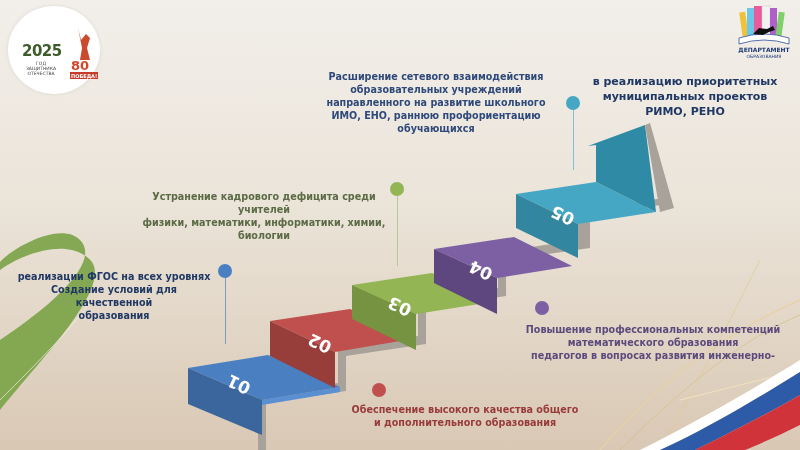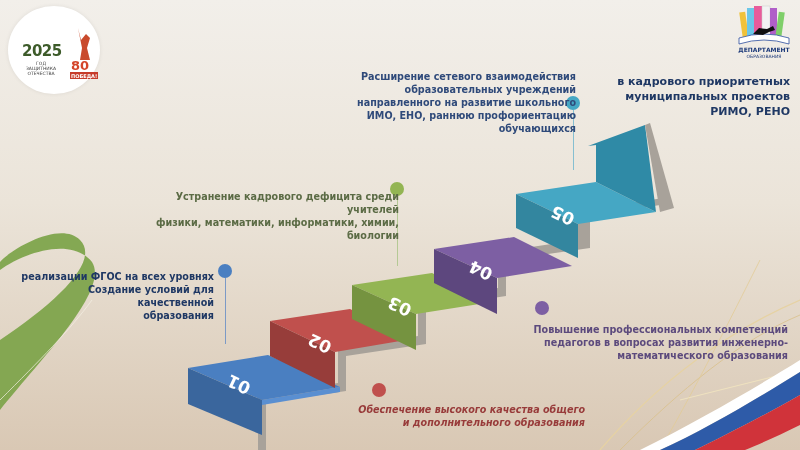--- a/index.html
+++ b/index.html
@@ -8,21 +8,21 @@
     background:linear-gradient(180deg,#f2efea 0%,#ebe4d9 45%,#d9c8b4 100%);}
   .abs{position:absolute;}
   .bg-svg{position:absolute;left:0;top:0;width:800px;height:450px;}
   .logo-2025{left:8px;top:6px;width:92px;height:88px;border-radius:50%;background:#fff;
     box-shadow:0 0 4px rgba(0,0,0,0.08);}
   .year{position:absolute;left:14px;top:36px;font-weight:bold;font-size:15px;color:#3d5b2a;letter-spacing:-0.5px;}
   .year-sub{position:absolute;left:13px;top:55px;font-size:4.5px;color:#444;line-height:5px;text-align:center;width:40px;}
   .pobeda{position:absolute;left:62px;top:20px;width:28px;height:54px;}
   .dept-logo{left:733px;top:4px;width:62px;height:62px;}
   .dept-text{position:absolute;left:0;top:42px;width:62px;text-align:center;font-size:6px;font-weight:bold;color:#1d3a7a;line-height:7px;}
-  .note{position:absolute;font-weight:bold;font-size:9.6px;line-height:13px;text-align:right;}
+  .note{position:absolute;font-weight:bold;font-size:9.6px;line-height:13px;text-align:center;}
   .dot{position:absolute;width:14px;height:14px;border-radius:50%;}
   .stem{position:absolute;width:1px;}
   .step-num{font-weight:bold;fill:#fff;font-size:17px;font-family:"DejaVu Sans","Liberation Sans",sans-serif;}
 </style>
 </head>
 <body>
 
 <svg class="bg-svg" viewBox="0 0 800 450">
 
   <path d="M0,340 C60,300 100,260 80,240 C60,220 10,250 0,262 L0,270 C20,255 70,235 92,262 C110,290 40,360 0,410 Z" fill="#7ea44c" opacity="0.95"></path>
@@ -119,41 +119,41 @@
 
 <div class="dot" style="left:566px;top:96px;background:#45a7c4;"></div>
 <div class="stem" style="left:573px;top:110px;height:60px;background:#86bfd1;"></div>
 
 <div class="note" style="left:14px;top:270px;width:200px;color:#1f3864;">
   <div>реализации ФГОС на всех уровнях</div>
   <div>Создание условий для качественной</div>
   <div>образования</div>
 </div>
 
-<div class="note" style="left:345px;top:403px;width:240px;color:#983b3a;font-style:italic;">
+<div class="note" style="left:345px;top:403px;width:240px;color:#983b3a;">
   <div>Обеспечение высокого качества общего</div>
   <div>и дополнительного образования</div>
 </div>
 
 <div class="note" style="left:129px;top:190px;width:270px;color:#5b6b45;">
   <div>Устранение кадрового дефицита среди учителей</div>
   <div>физики, математики, информатики, химии,</div>
   <div>биологии</div>
 </div>
 
 <div class="note" style="left:518px;top:323px;width:270px;color:#5c4a7d;">
   <div>Повышение профессиональных компетенций</div>
+  <div>математического образования</div>
   <div>педагогов в вопросах развития инженерно-</div>
-  <div>математического образования</div>
 </div>
 
 <div class="note" style="left:296px;top:70px;width:280px;color:#2f4a7a;">
   <div>Расширение сетевого взаимодействия</div>
   <div>образовательных учреждений</div>
   <div>направленного на развитие школьного</div>
   <div>ИМО, ЕНО, раннюю профориентацию обучающихся</div>
 </div>
 
 <div class="note" style="left:580px;top:74px;width:210px;font-size:11px;line-height:15px;color:#1f3864;">
-  <div>в кадрового приоритетных</div>
+  <div>в реализацию приоритетных</div>
   <div>муниципальных проектов</div>
   <div>РИМО, РЕНО</div>
 </div>
 
 </body></html>

